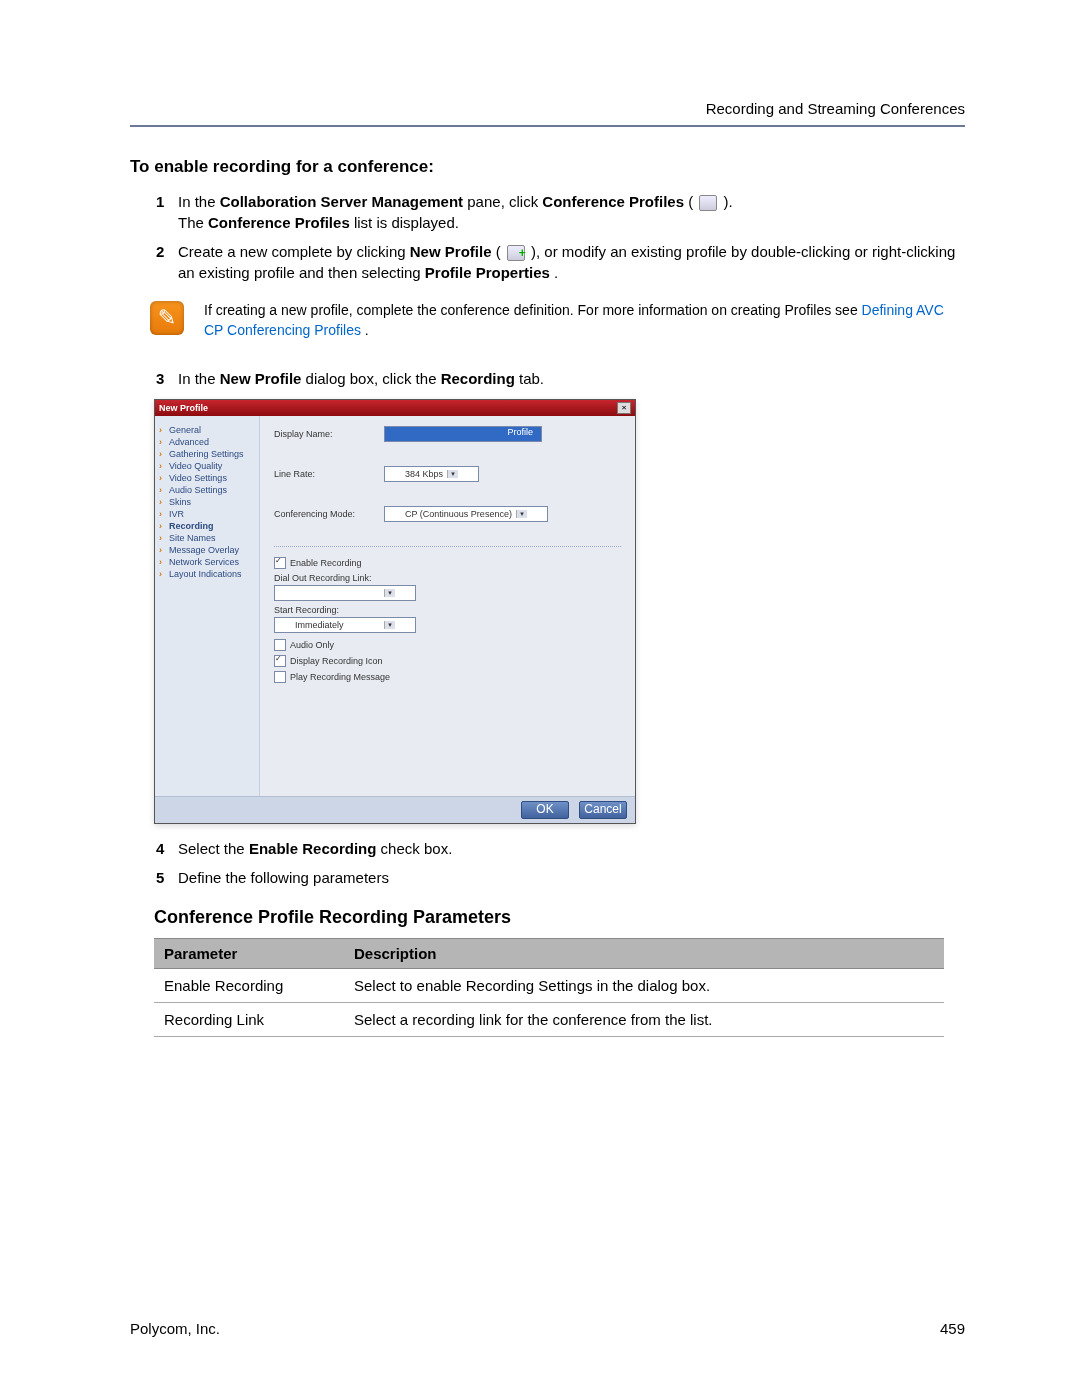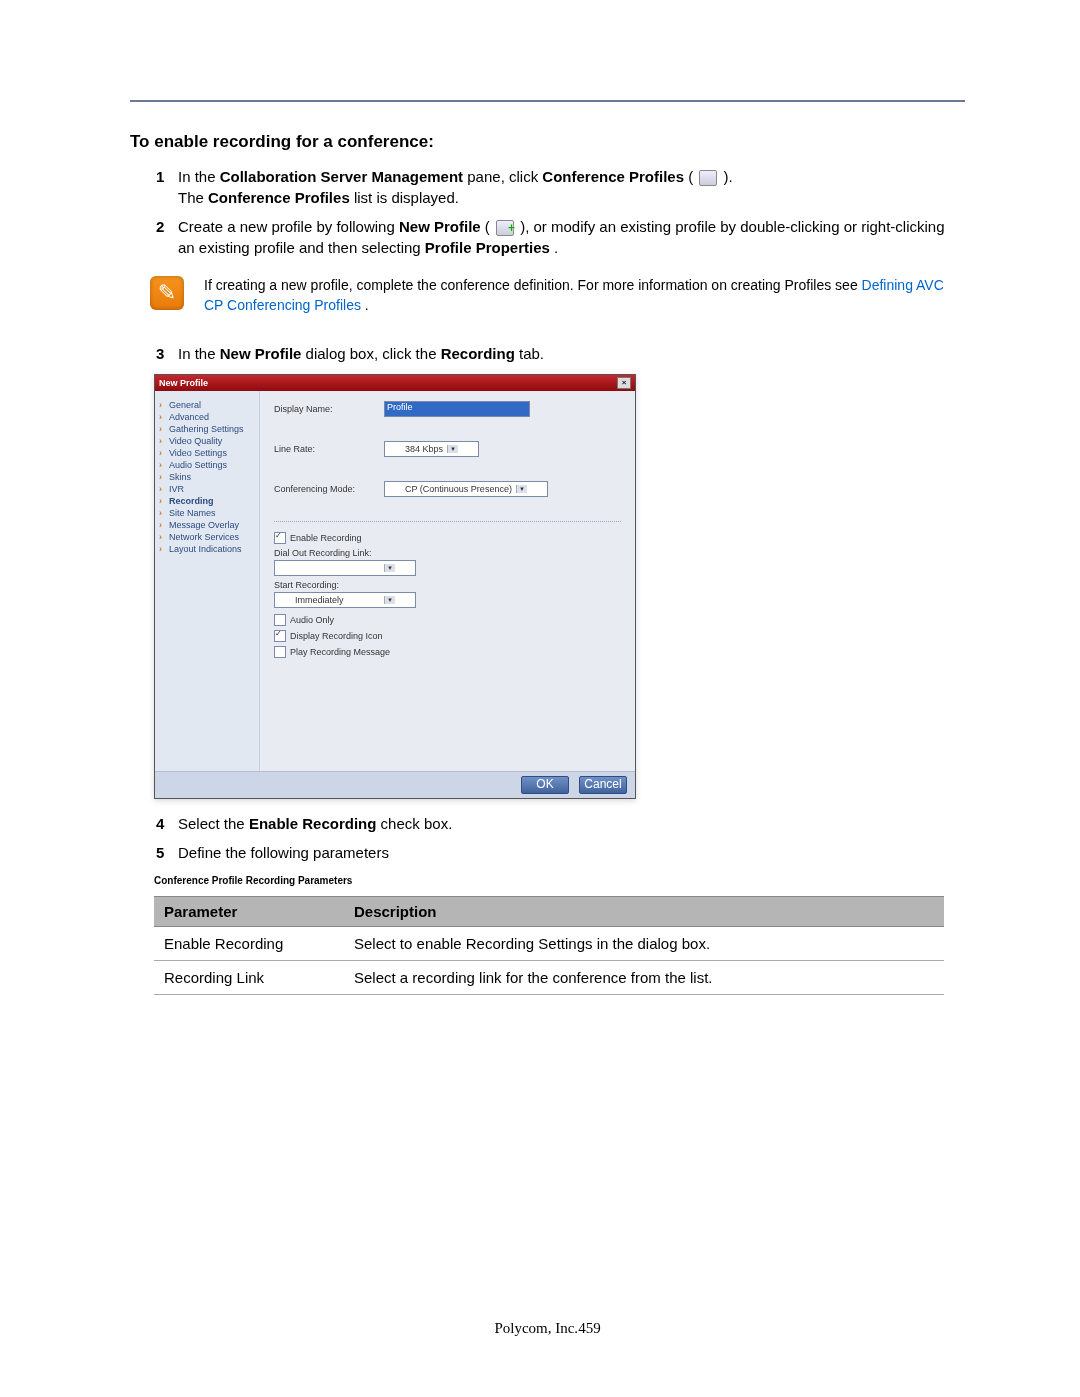--- a/index.html
+++ b/index.html
@@ -166,21 +166,22 @@
   }
   .field-label {
     width: 110px;
     color: #333;
   }
   .field-input {
     border: 1px solid #7a8aa8;
     background: #fff;
     height: 14px;
     font-size: 9px;
-    padding: 0 2px;
+    padding: 0 8px;
+    text-align: right;
   }
   .field-input.selected {
     background: #316ac5;
     color: #fff;
     width: 140px;
   }
   .field-select {
     border: 1px solid #7a8aa8;
     background: #fff;
     height: 14px;
@@ -237,22 +238,22 @@
     height: 16px;
     font-size: 12px;
     text-align: center;
     line-height: 14px;
     border-radius: 2px;
     cursor: pointer;
   }
   
   .tbl-title {
     font-weight: bold;
-    font-size: 10px;
-    margin-top: 12px;
+    font-size: 18px;
+    margin-top: 19px;
     margin-bottom: 10px;
     margin-left: 24px;
   }
   table.params {
     border-collapse: collapse;
     margin-left: 24px;
     width: 790px;
     font-size: 15px;
   }
   table.params th {
@@ -267,29 +268,29 @@
     padding: 8px 10px;
     border-bottom: 1px solid #aaa;
     vertical-align: top;
   }
   .footer {
     position: absolute;
     bottom: 60px;
     left: 130px;
     right: 115px;
     display: flex;
-    justify-content: center;
+    justify-content: space-between;
     font-size: 15px;
-    font-family: Liberation Serif, serif;
   }
 </style>
 </head>
 <body>
 
 <div class="page">
+  <div class="header-right">Recording and Streaming Conferences</div>
   <hr class="hrule">
 
   <div class="section-title">To enable recording for a conference:</div>
 
   <ol class="steps">
     <li>
       <span class="num">1</span>
       <span>In the </span>
       <b>Collaboration Server Management</b>
       <span> pane, click </span>
@@ -297,21 +298,21 @@
       <span> (</span>
       <span class="inline-icon"></span>
       <span>).</span>
       <br>
       <span>The </span>
       <b>Conference Profiles</b>
       <span> list is displayed.</span>
     </li>
     <li>
       <span class="num">2</span>
-      <span>Create a new profile by following </span>
+      <span>Create a new complete by clicking </span>
       <b>New Profile</b>
       <span> (</span>
       <span class="inline-icon green"></span>
       <span>), or modify an existing profile by double-clicking or right-clicking an existing profile and then selecting </span>
       <b>Profile Properties</b>
       <span>.</span>
     </li>
   </ol>
 
   <div class="note-row">

